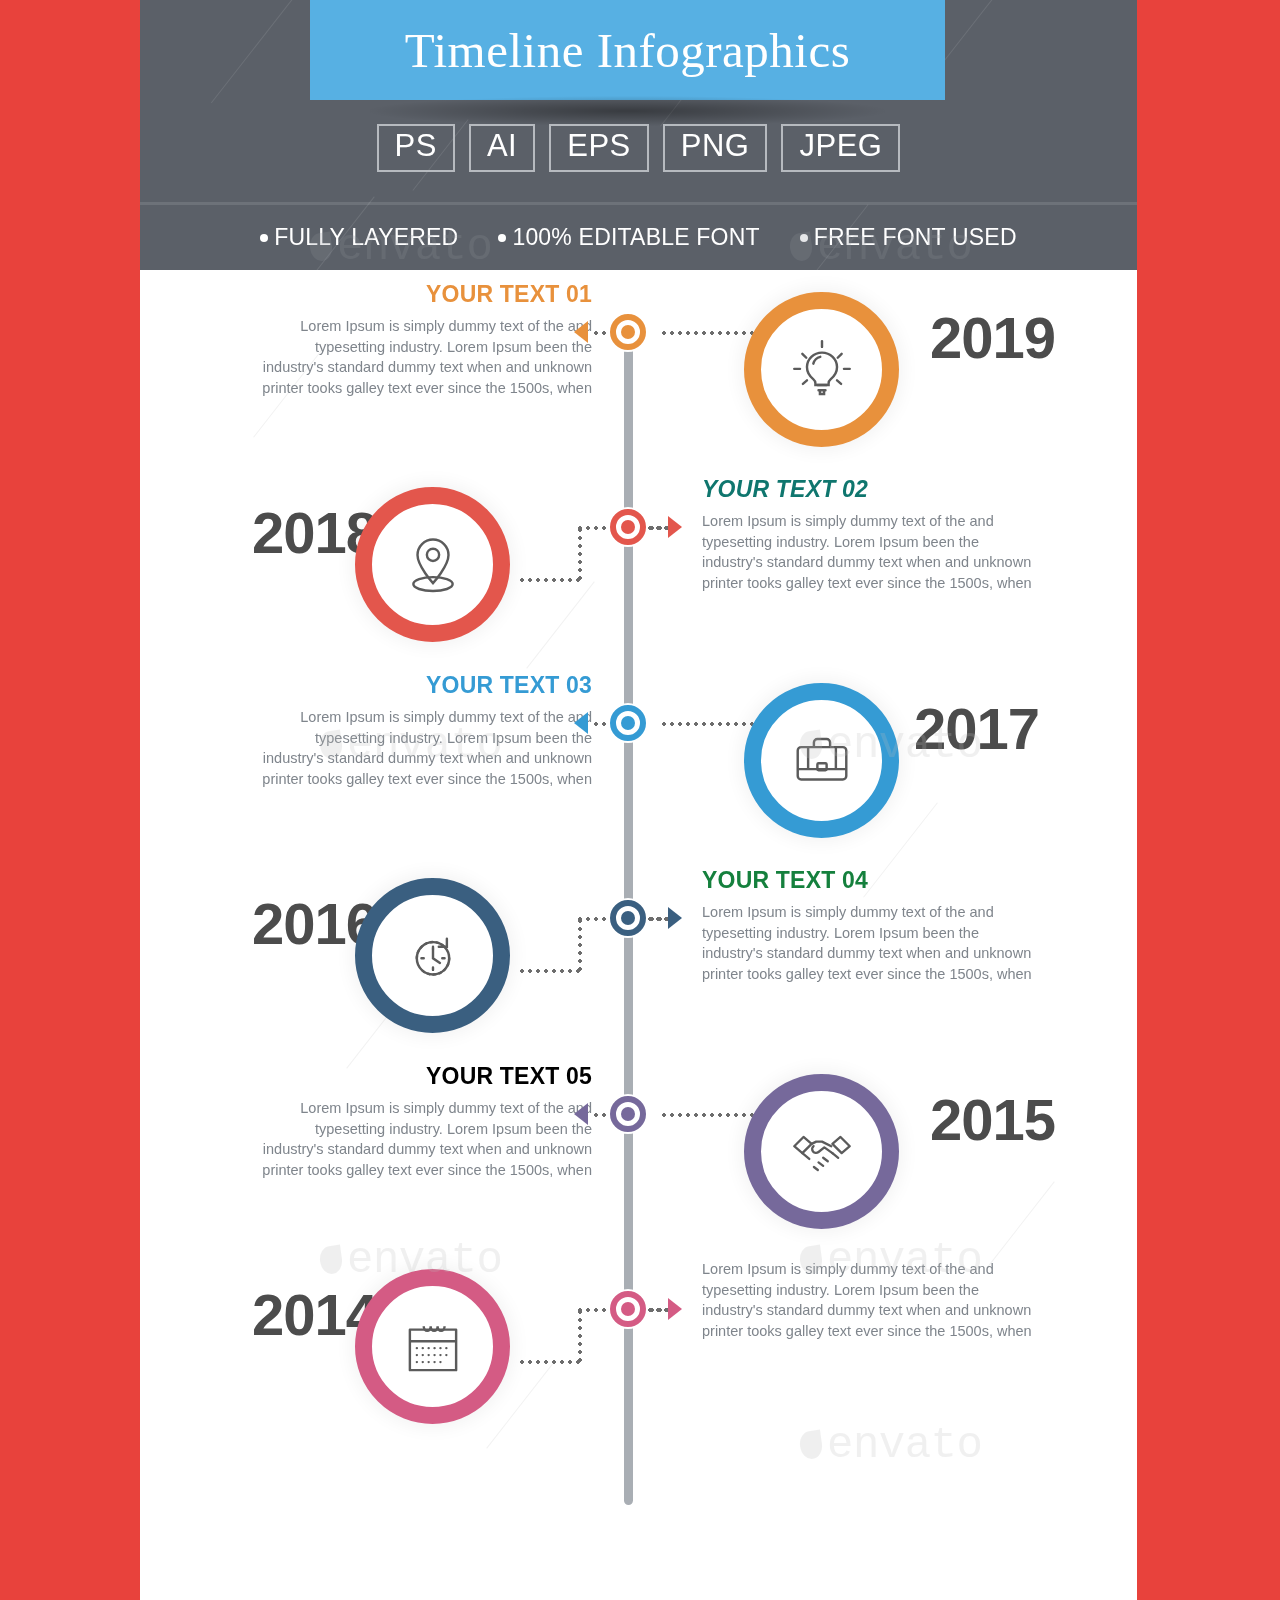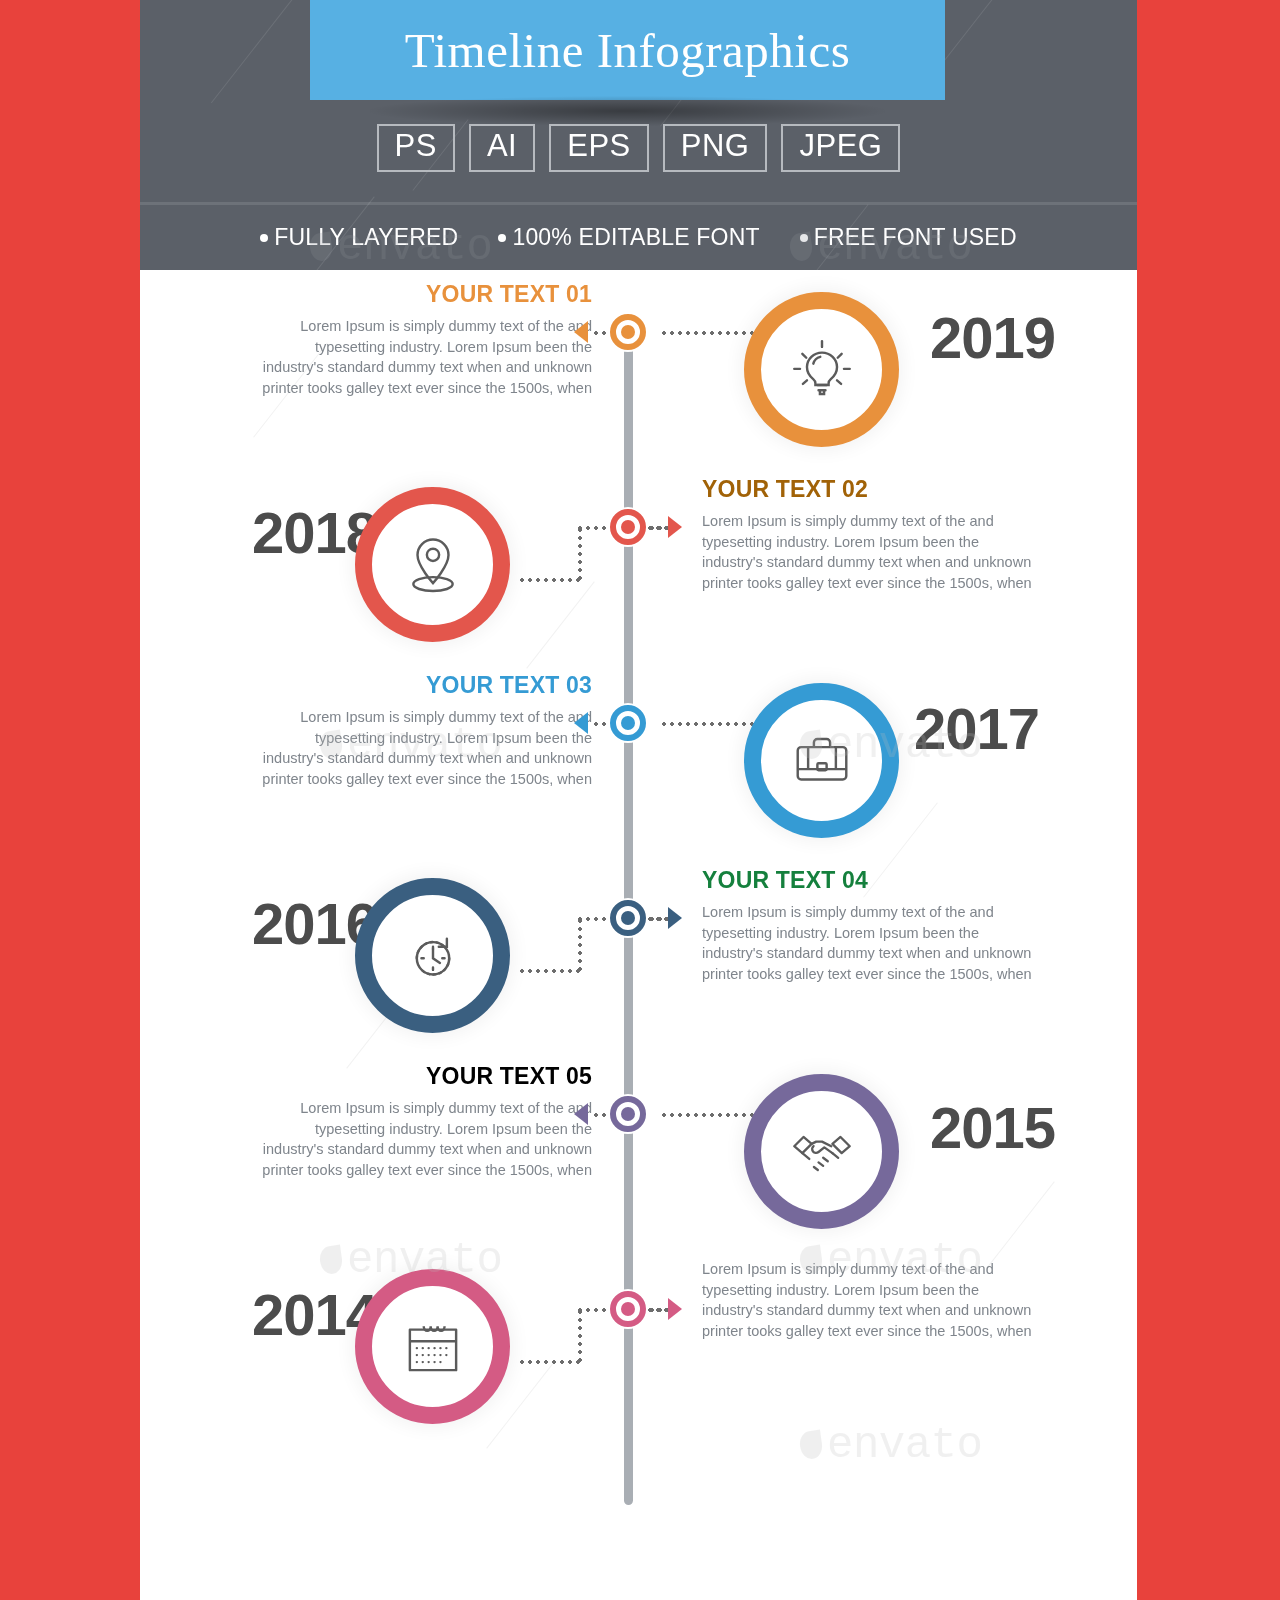--- a/index.html
+++ b/index.html
@@ -406,21 +406,21 @@
       <span class="conn-v" style="left:438px;top:61px;height:56px;"></span>
       <span class="conn-h" style="left:436px;top:61px;width:102px;"></span>
       <span class="marker">
         <span class="ring">
             <span class="core"></span>
           </span>
       </span>
       <span class="stub right"></span>
       <span class="arrow right"></span>
       <div class="textblock right">
-        <h3 style="color:#a16207;">YOUR TEXT 02</h3>
+        <h3 style="color:#0f766e;font-style:italic;">YOUR TEXT 02</h3>
         <p>Lorem Ipsum is simply dummy text of the and typesetting industry. Lorem Ipsum been the industry's standard dummy text when and unknown printer tooks galley text ever since the 1500s, when</p>
       </div>
     </div>
 
     <div class="row" style="top:391px;color:#359bd4;padding-left:38px;">
       <div class="textblock left">
         <h3 style="color:#359bd4;">YOUR TEXT 03</h3>
         <p>Lorem Ipsum is simply dummy text of the and typesetting industry. Lorem Ipsum been the industry's standard dummy text when and unknown printer tooks galley text ever since the 1500s, when</p>
       </div>
       <span class="arrow left"></span>
@@ -492,21 +492,21 @@
         <svg viewBox="0 0 64 64" fill="none" stroke="#5b5b5b" stroke-width="2" stroke-linejoin="round" stroke-linecap="round">
           <path d="M8 27l8-8 7 6-8 8z"></path>
           <path d="M56 27l-8-8-7 6 8 8z"></path>
           <path d="M23 25l4-2h5l8 4"></path>
           <path d="M41 33l-7-5-5 4c-1.5 1.2-3.6 1-4.8-.5-1.1-1.4-.9-3.4.5-4.6"></path>
           <path d="M41 33l5 4"></path>
           <path d="M33 37l4 3M29 41l4 3M25 45l3.4 2.6"></path>
           <path d="M15 33l6 5"></path>
         </svg>
       </span>
-      <span class="year" style="left:790px;margin-top:8px;">2015</span>
+      <span class="year" style="left:790px;">2015</span>
     </div>
 
     <div class="row" style="top:977px;color:#d45b84;">
       <span class="year" style="left:112px;">2014</span>
       <span class="icon-circle" style="left:215px;">
         <svg viewBox="0 0 64 64" fill="none" stroke="#5b5b5b" stroke-width="2.1" stroke-linejoin="round">
           <rect x="12" y="17" width="40" height="35"></rect>
           <path d="M12 27h40"></path>
           <path d="M24 14c0 2.2 1.3 4 3 4s3-1.8 3-4M30 14c0 2.2 1.3 4 3 4s3-1.8 3-4M36 14c0 2.2 1.3 4 3 4s3-1.8 3-4"></path>
           <g stroke-width="2" stroke-linecap="round" stroke-dasharray="0.1 5">

